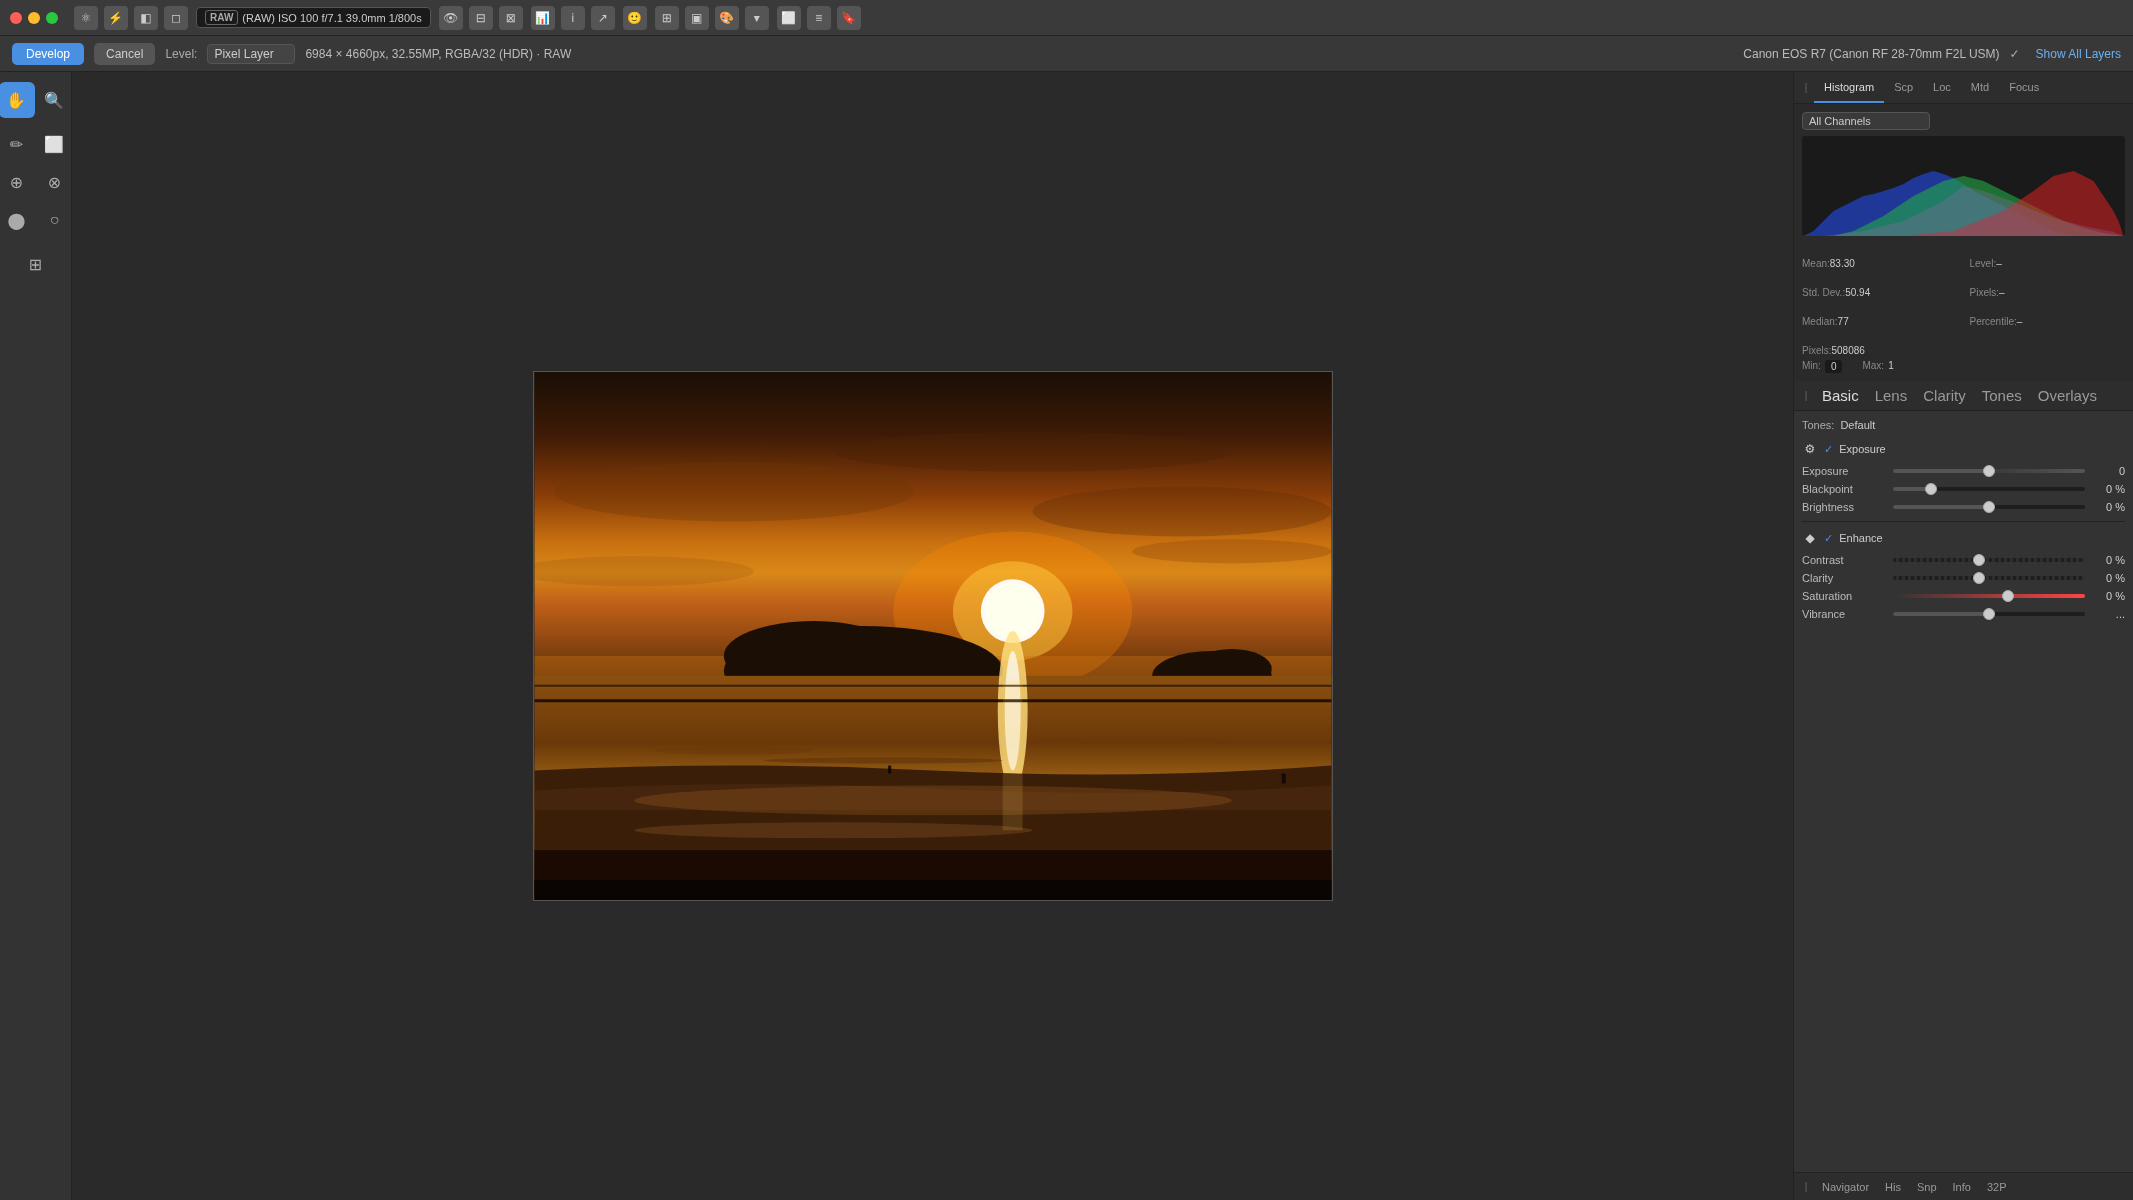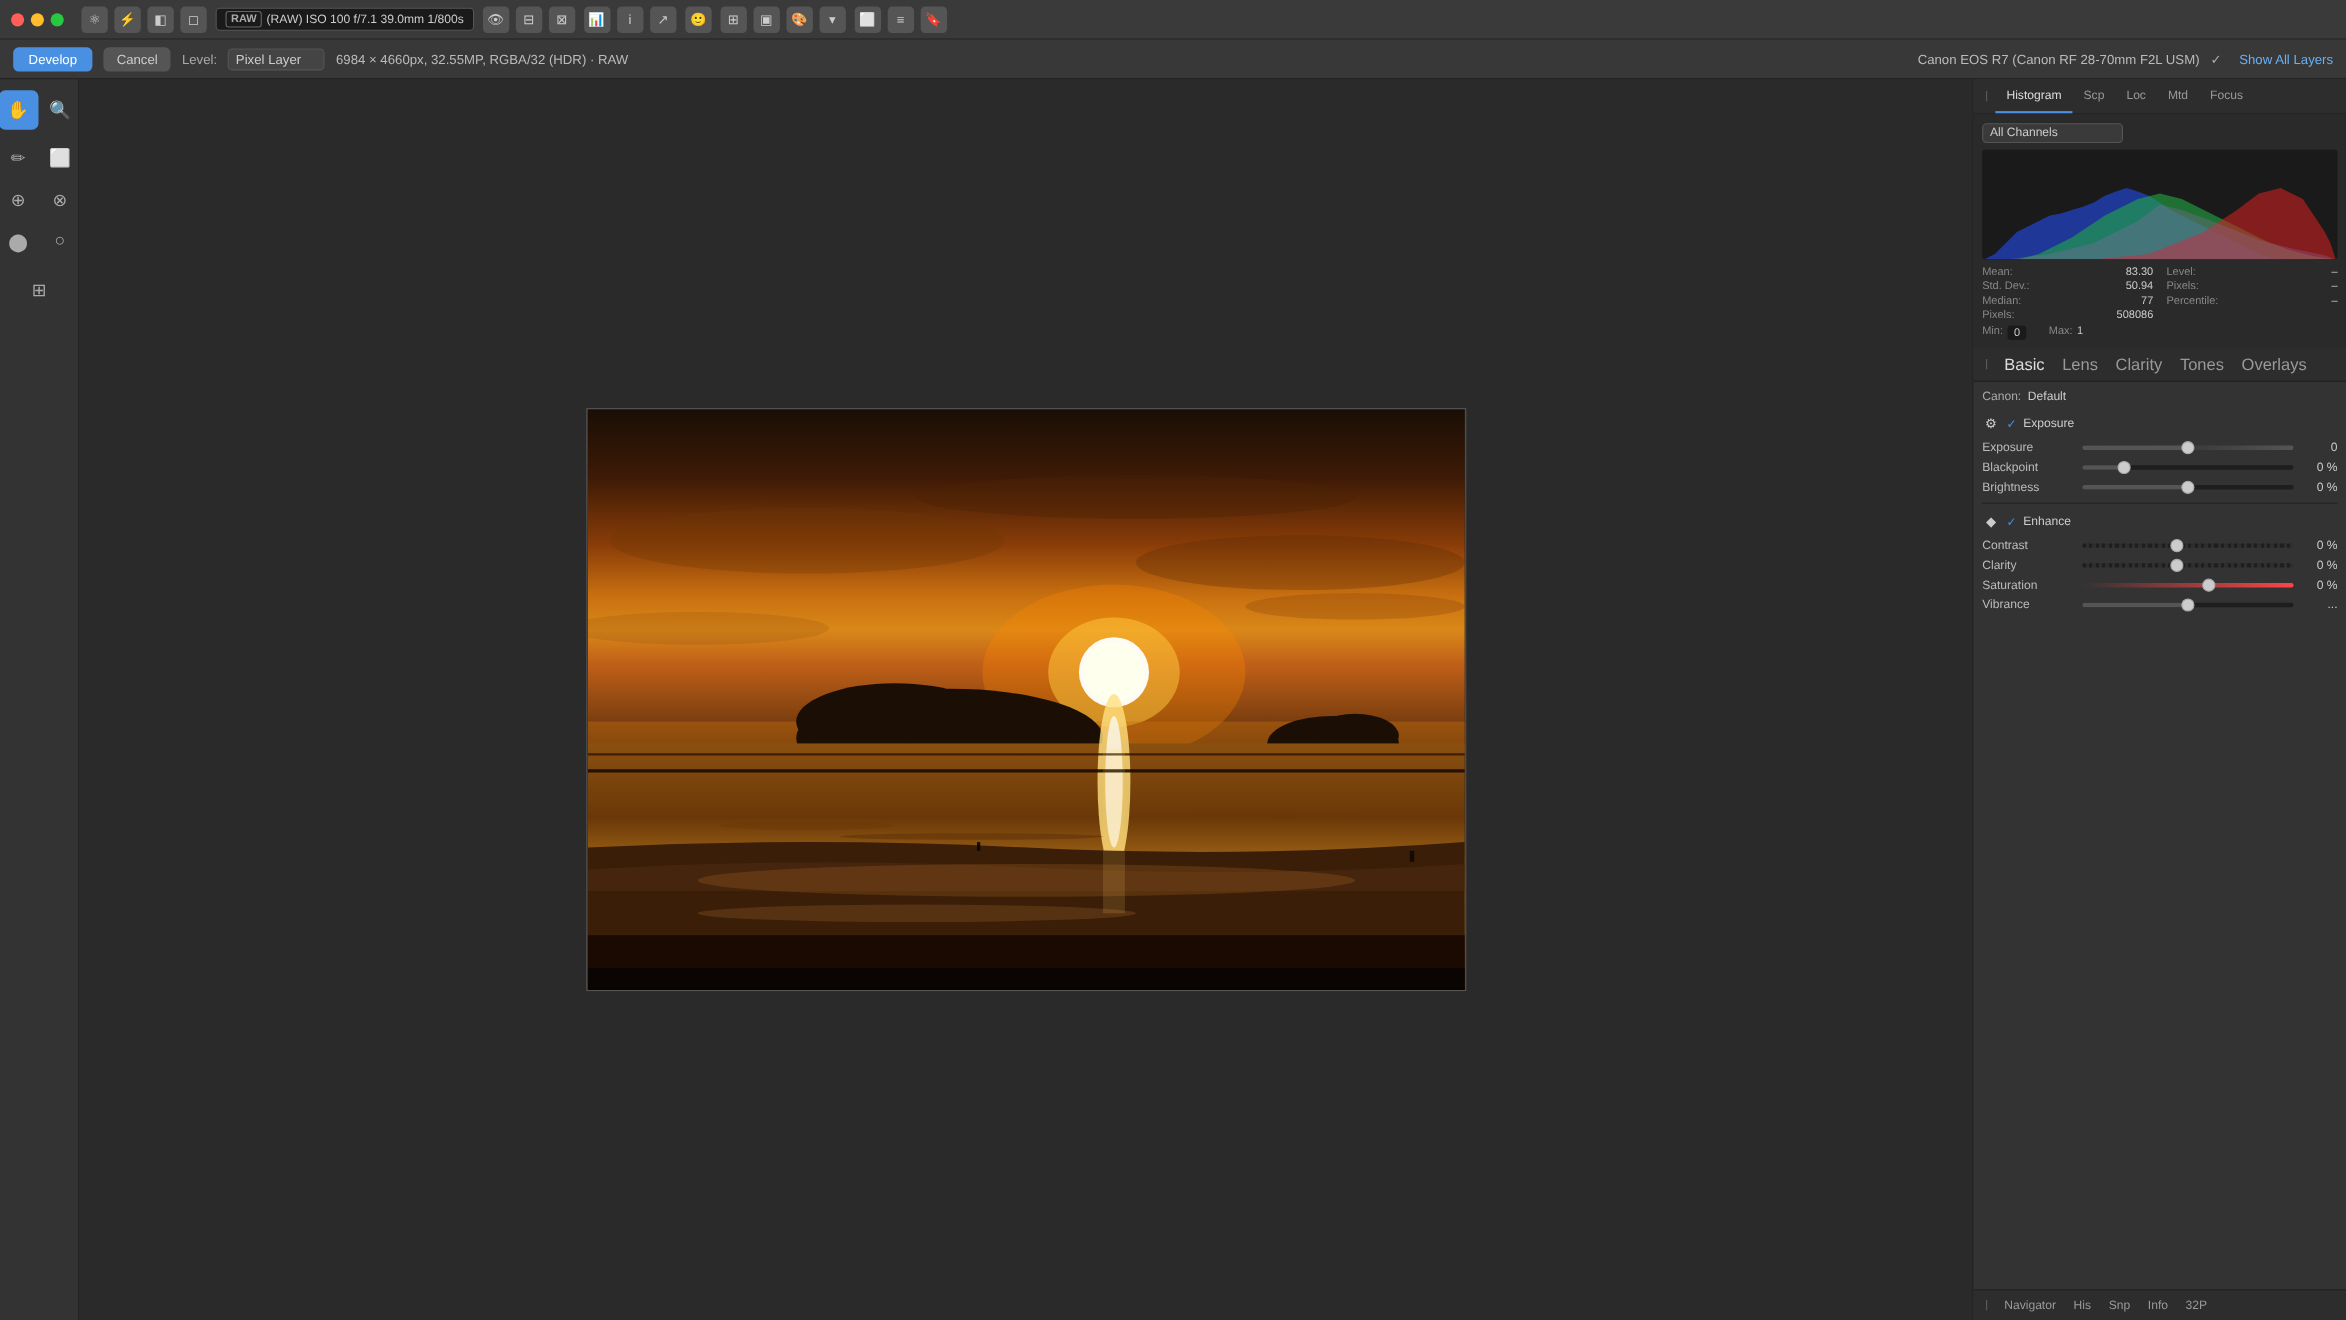--- a/index.html
+++ b/index.html
@@ -309,21 +309,22 @@
     .hist-stats {
       display: grid;
       grid-template-columns: 1fr 1fr;
       gap: 2px 12px;
       margin-top: 6px;
       font-size: 10px;
       color: #aaa;
     }
     .hist-stat-row {
       display: flex;
-      justify-content: space-between;
+      justify-content: flex-start;
+      margin-top: 16px;
     }
     .hist-stat-label { color: #888; }
     .hist-stat-value { color: #ccc; }
     .hist-min-max {
       display: flex;
       gap: 20px;
       margin-top: 4px;
       font-size: 10px;
     }
     .min-max-item { display: flex; gap: 4px; }
@@ -776,21 +777,21 @@
         <span>Tones</span>
       </div>
       <div class="section-tab">
         <span>Overlays</span>
       </div>
     </div>
 
     <div class="controls-panel">
 
       <div class="preset-row">
-        <span class="preset-label">Canon:</span>
+        <span class="preset-label">Tones:</span>
         <span class="preset-value">Default</span>
       </div>
 
       <div class="control-group-header">
         <div class="group-icon">⚙</div>
         <span class="group-check">✓</span>
         <span class="group-label">Exposure</span>
       </div>
 
       <div class="slider-row">

